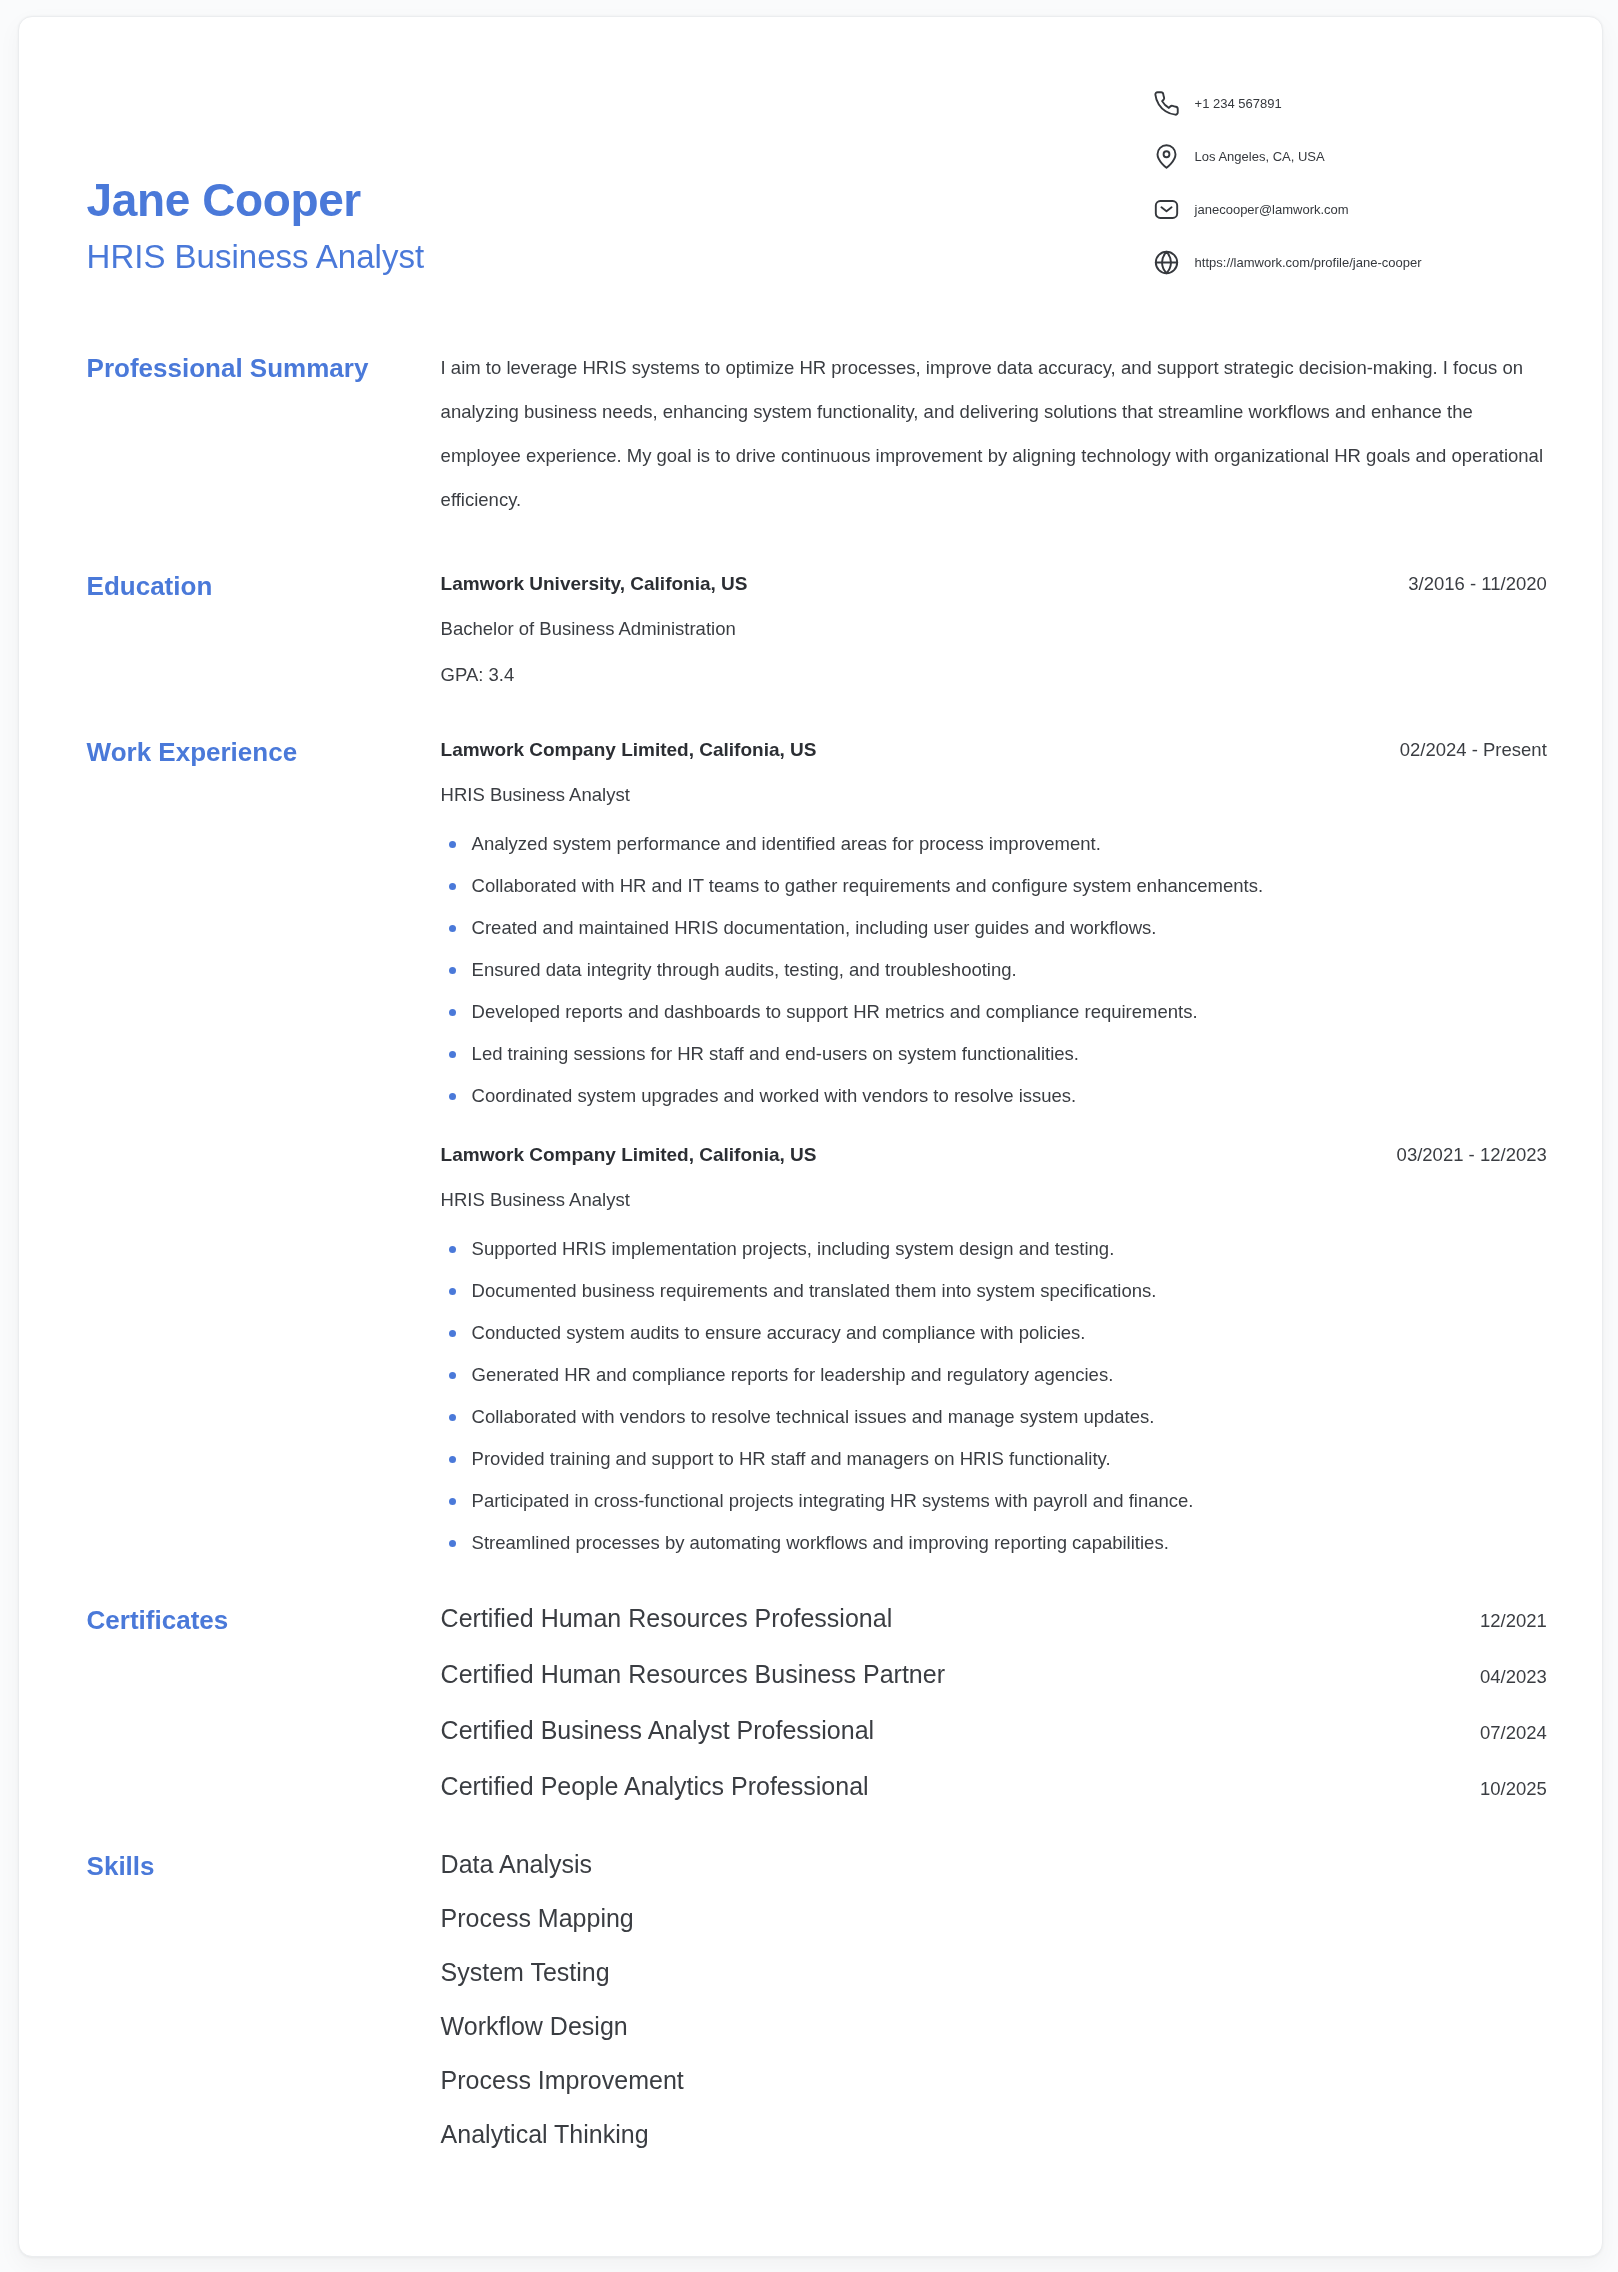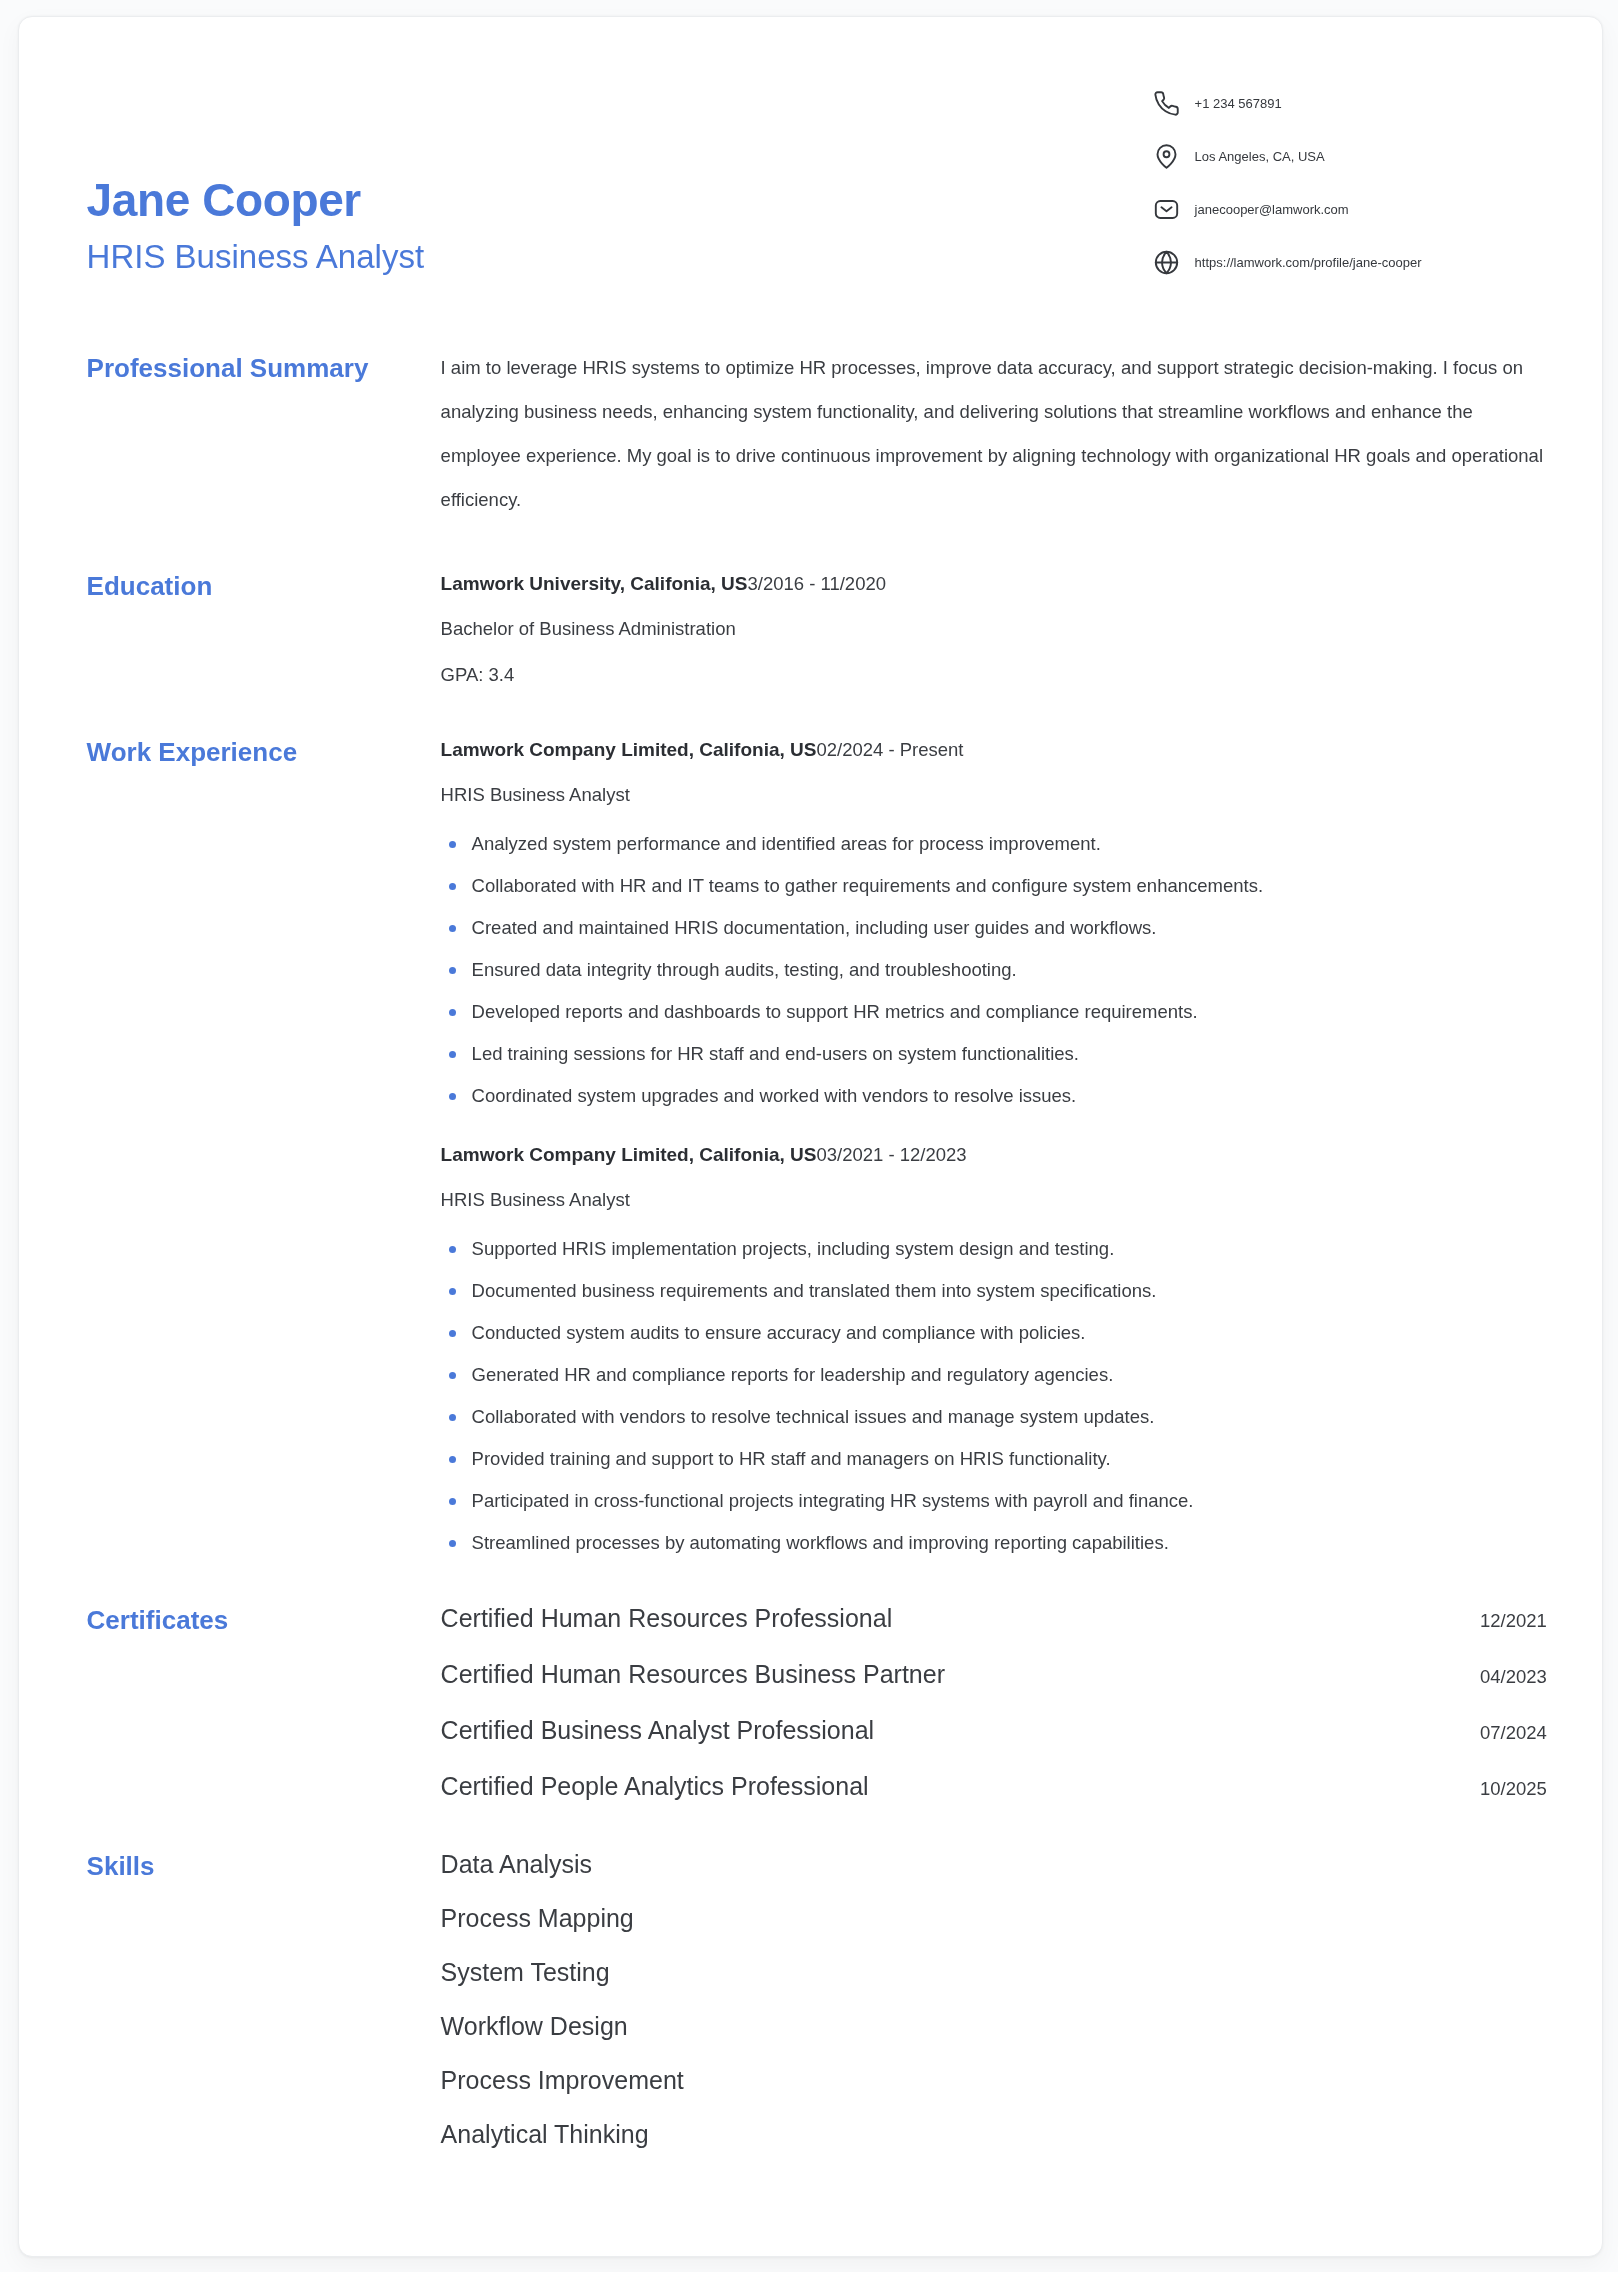--- a/index.html
+++ b/index.html
@@ -45,21 +45,21 @@
   .section-label{
     width:354px;flex-shrink:0;
     font-size:26px;font-weight:700;color:var(--accent);
     line-height:30px;
   }
   .section-content{flex:1;min-width:0;padding-right:1.8px;}
   .summary-text{
     margin:0;font-size:18.5px;line-height:44px;color:var(--text);
     margin-top:-7px;
   }
-  .entry-head{display:flex;justify-content:flex-start;align-items:baseline;margin-bottom:19.3px;}
+  .entry-head{display:flex;justify-content:space-between;align-items:baseline;margin-bottom:19.3px;}
   .entry-title{font-size:19px;font-weight:700;color:var(--text-strong);line-height:26px;}
   .entry-dates{font-size:18.5px;font-weight:400;color:var(--text);line-height:26px;white-space:nowrap;}
   .entry-line{font-size:18.5px;line-height:26px;margin:0 0 19.3px 0;color:var(--text);}
   .entry-line:last-child{margin-bottom:0;}
   .job{margin-bottom:33px;}
   .job:last-child{margin-bottom:0;}
   ul.bullets{list-style:none;margin:23px 0 0 0;padding:0;}
   ul.bullets li{
     position:relative;padding-left:31px;
     font-size:18.5px;line-height:26px;margin-bottom:16px;color:var(--text);

